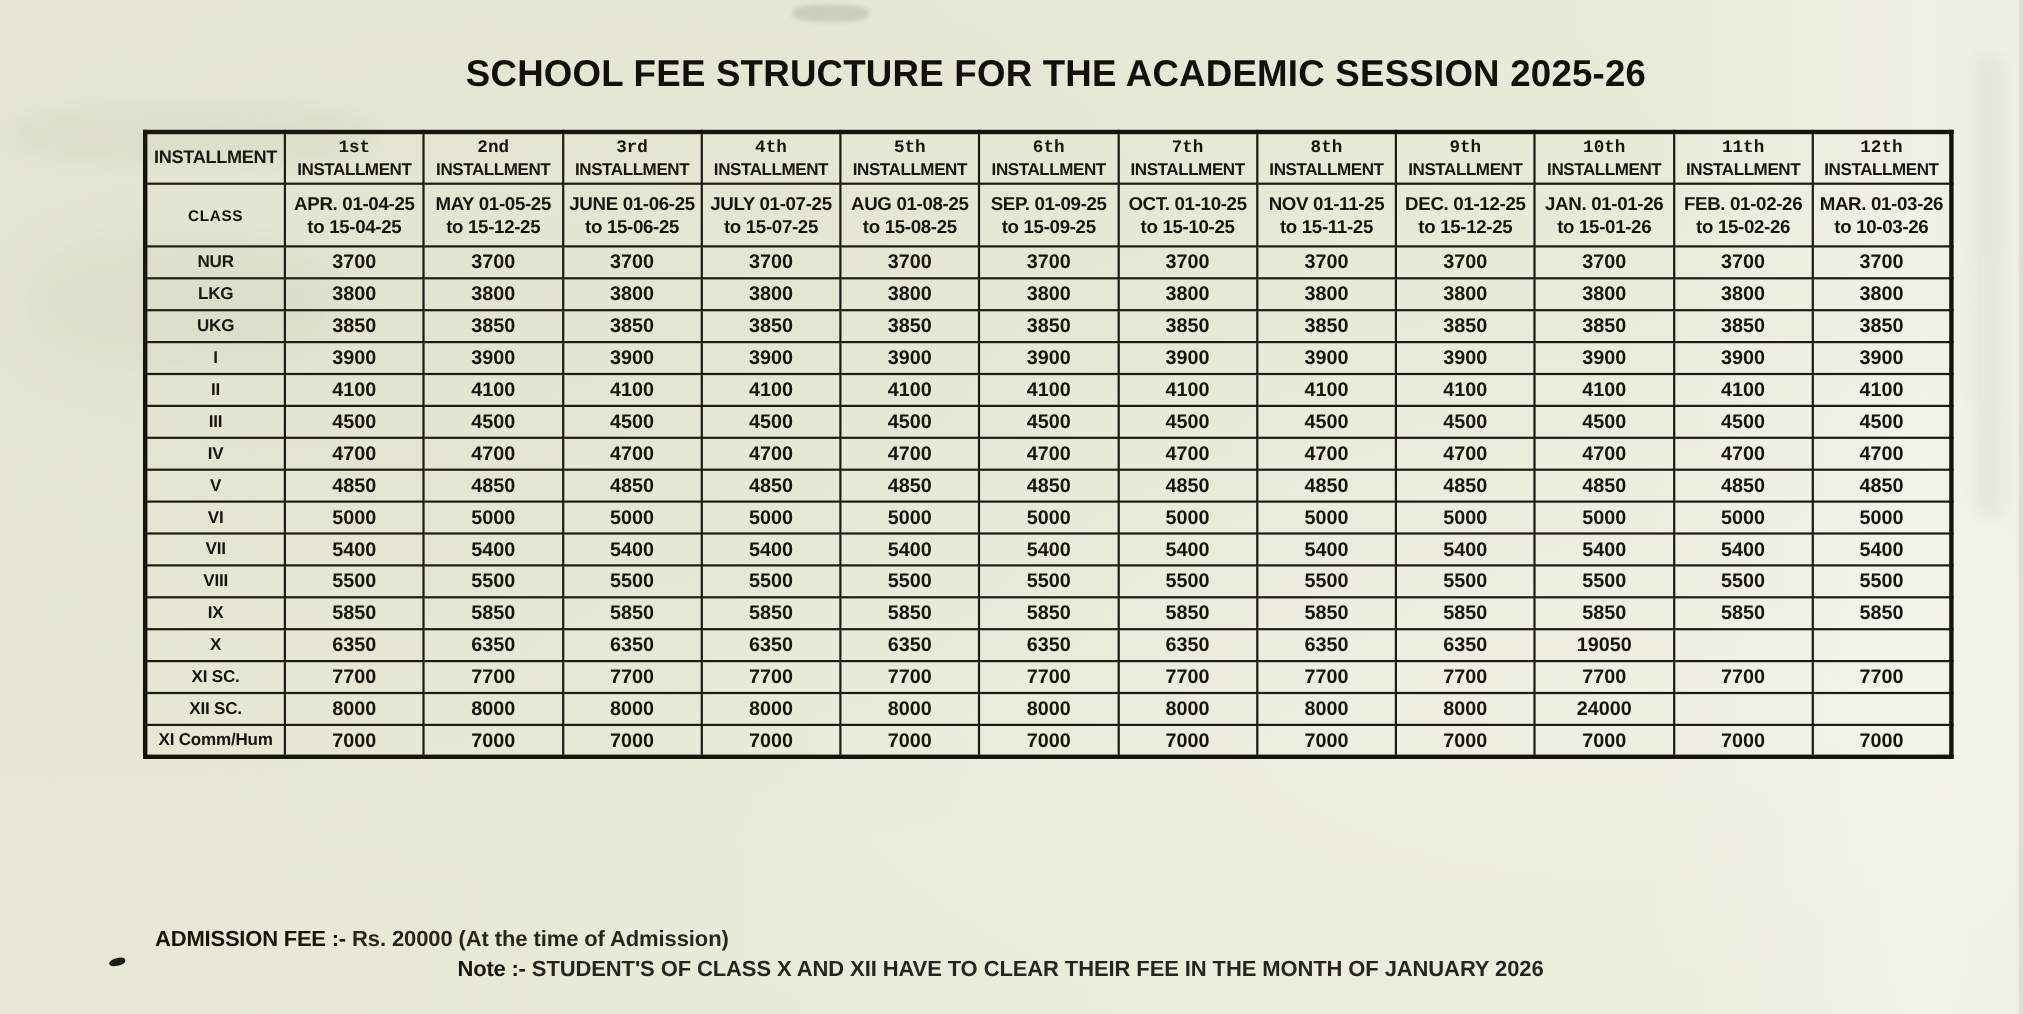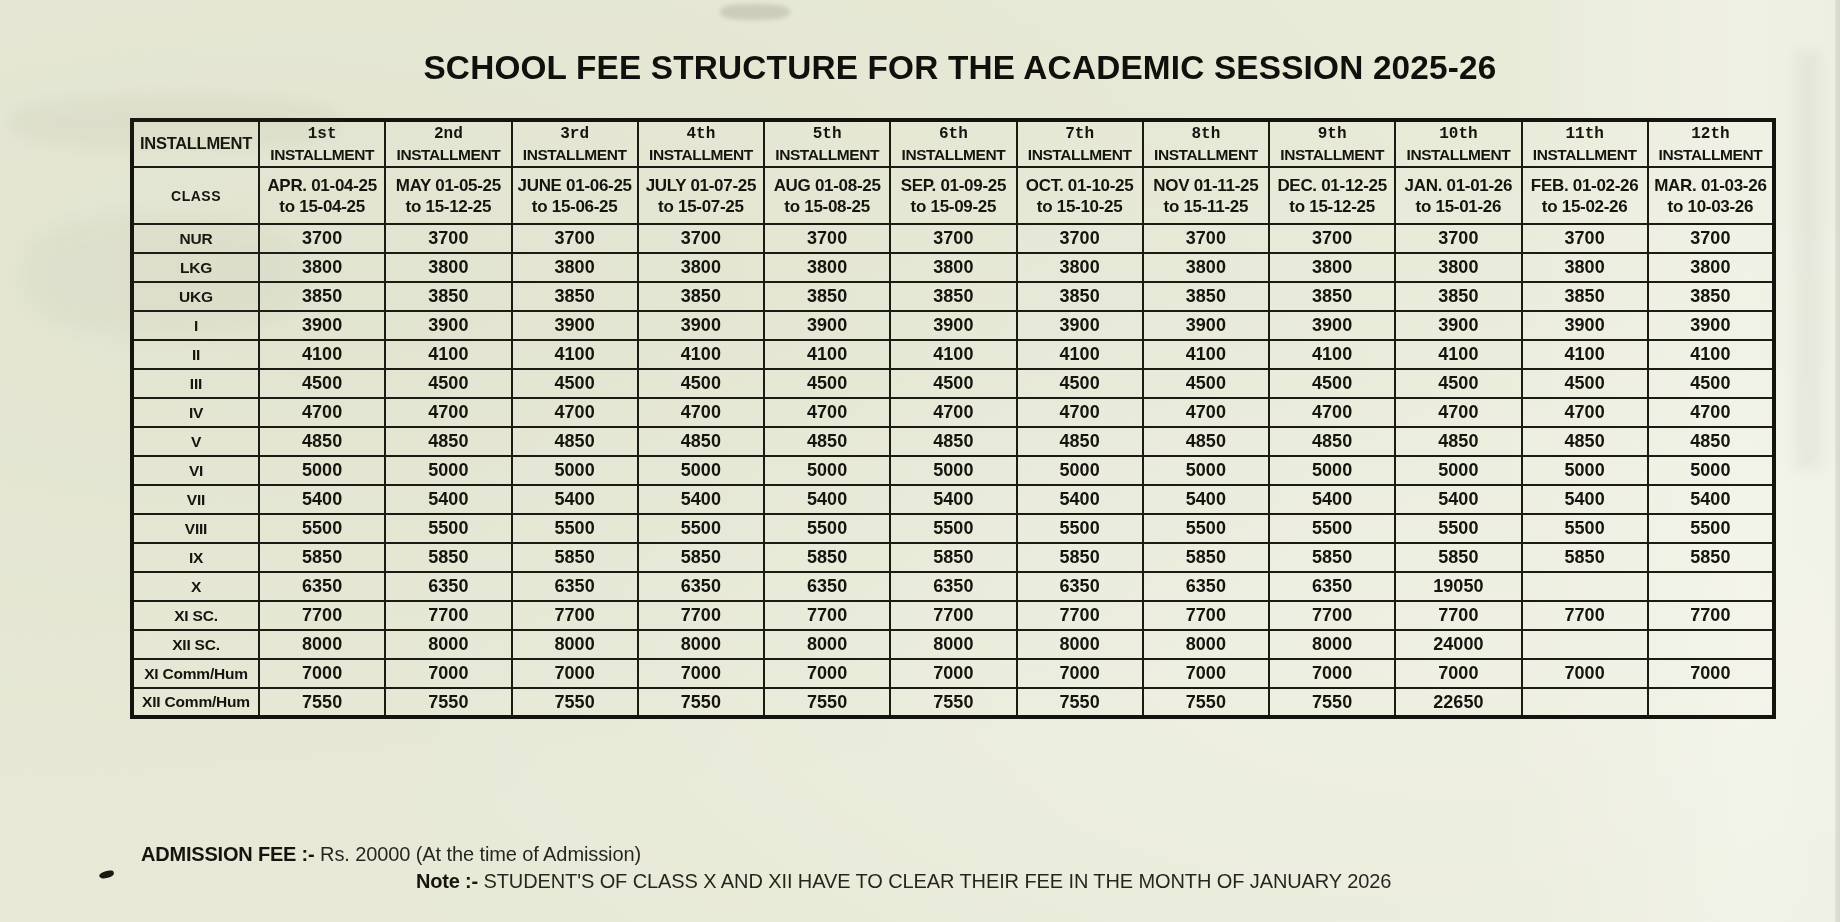--- a/index.html
+++ b/index.html
@@ -38,21 +38,21 @@
   .fee-table tbody tr { height:29px; }
   .corner1 { vertical-align:bottom; font-size:16.5px; padding-bottom:2px; letter-spacing:-0.3px; }
   .corner2 { font-size:14px; letter-spacing:0.5px; }
   .hcell .ord    { font-size:16px; line-height:22px;font-family:Liberation Mono, monospace; }
   .hcell .ordlbl { font-size:15.5px; line-height:20px; letter-spacing:-0.4px; }
   .dcell div { font-size:17px; line-height:21px; letter-spacing:-0.3px; }
   .ccell { font-size:15.5px; letter-spacing:-0.2px; }
   .vcell { font-size:18px; }
   .footer-line { position:absolute; font-size:20px; color:#15140f; }
   .footer-line .flabel { font-weight:bold; letter-spacing:-0.2px; }
-  .footer-line .ftext  { font-weight:normal; opacity:0.92; letter-spacing:-0.1px; }
+  .footer-line .ftext  { font-weight:bold; opacity:0.92; letter-spacing:-0.1px; }
   #admission-line { left:141px; top:843px; }
   #note-line { left:416px; top:870px; }
   
   .artifact { position:absolute; pointer-events:none; }
   #ghost1 { left:10px; top:95px; width:330px; height:55px; background:#6b7055; opacity:0.05; filter:blur(7px); border-radius:40%; }
   #ghost2 { left:25px; top:215px; width:280px; height:120px; background:#6b7055; opacity:0.045; filter:blur(9px); border-radius:40%; }
   #ghost3 { left:720px; top:4px; width:70px; height:16px; background:#4a4a3a; opacity:0.16; filter:blur(2px); border-radius:40%; }
   #ghost4 { left:1795px; top:50px; width:26px; height:420px; background:#9a9a8c; opacity:0.10; filter:blur(6px); }
   #ink-speck { left:99px; top:871px; width:15px; height:7px; background:#1a1a14; border-radius:60% 40% 50% 50%; transform:rotate(-12deg); }
   #edge-band { right:0; top:0; width:5px; height:922px; background:linear-gradient(to right,#d8d8cc,#c8c8bc); opacity:0.6; }
@@ -405,35 +405,20 @@
         <td class="vcell">7000</td>
         <td class="vcell">7000</td>
         <td class="vcell">7000</td>
         <td class="vcell">7000</td>
         <td class="vcell">7000</td>
         <td class="vcell">7000</td>
         <td class="vcell">7000</td>
         <td class="vcell">7000</td>
         <td class="vcell">7000</td>
       </tr>
-      <tr>
-        <th class="ccell">XII Comm/Hum</th>
-        <td class="vcell">7550</td>
-        <td class="vcell">7550</td>
-        <td class="vcell">7550</td>
-        <td class="vcell">7550</td>
-        <td class="vcell">7550</td>
-        <td class="vcell">7550</td>
-        <td class="vcell">7550</td>
-        <td class="vcell">7550</td>
-        <td class="vcell">7550</td>
-        <td class="vcell">22650</td>
-        <td class="vcell"></td>
-        <td class="vcell"></td>
-      </tr>
     </tbody>
 </table>
 
 <div class="footer-line" id="admission-line">
   <span class="flabel">ADMISSION FEE :-</span>
   <span class="ftext">Rs. 20000 (At the time of Admission)</span>
 </div>
 <div class="footer-line" id="note-line">
   <span class="flabel">Note :-</span>
   <span class="ftext">STUDENT'S OF CLASS X AND XII HAVE TO CLEAR THEIR FEE IN THE MONTH OF JANUARY 2026</span>

